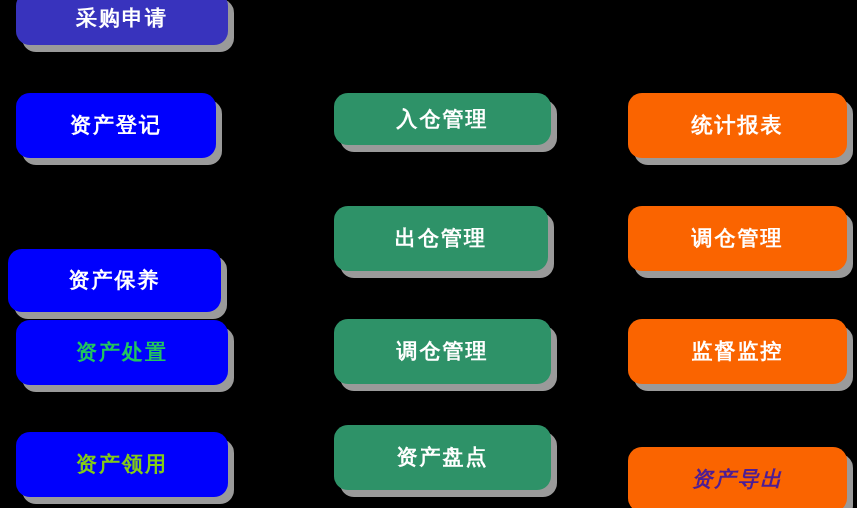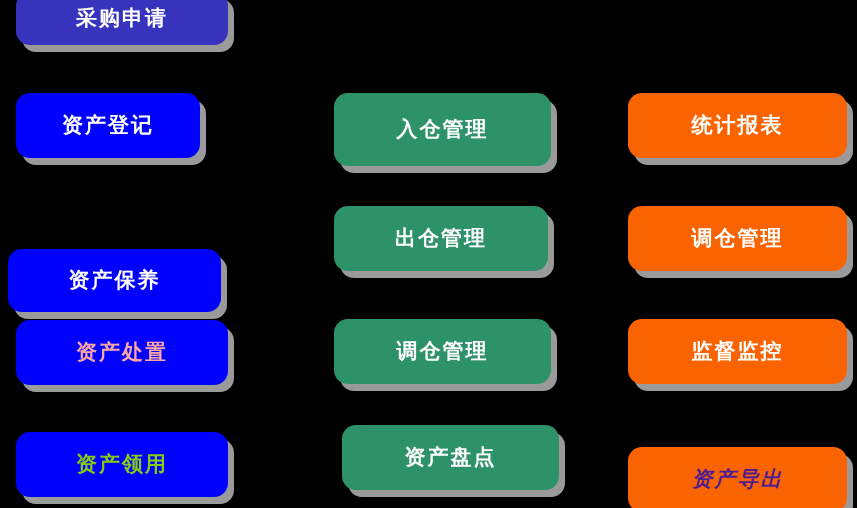--- a/index.html
+++ b/index.html
@@ -45,49 +45,49 @@
   .c-green  { background: #2e9268; }
   .c-orange { background: #fa6400; }
 </style>
 </head>
 <body>
 
 <div id="canvas" style="background: rgb(0, 0, 0);">
     <div class="node c-indigo" style="left: 16px; top: -8px; width: 212px; height: 53px; background: rgb(56, 51, 189); box-shadow: rgb(154, 154, 154) 6px 7px 0px 0px; color: rgb(255, 255, 255);">
       <span class="node-label">采购申请</span>
     </div>
-    <div class="node c-blue" style="left: 16px; top: 93px; width: 184px; height: 65px; background: rgb(0, 0, 253); box-shadow: rgb(154, 154, 154) 6px 7px 0px 0px; color: rgb(255, 255, 255);">
+    <div class="node c-blue" style="left: 16px; top: 93px; width: 200px; height: 65px; background: rgb(0, 0, 253); box-shadow: rgb(154, 154, 154) 6px 7px 0px 0px; color: rgb(255, 255, 255);">
       <span class="node-label">资产登记</span>
     </div>
-    <div class="node c-green" style="left: 334px; top: 93px; width: 217px; height: 73px; background: rgb(46, 146, 104); box-shadow: rgb(154, 154, 154) 6px 7px 0px 0px; color: rgb(255, 255, 255);">
+    <div class="node c-green" style="left: 334px; top: 93px; width: 217px; height: 52px; background: rgb(46, 146, 104); box-shadow: rgb(154, 154, 154) 6px 7px 0px 0px; color: rgb(255, 255, 255);">
       <span class="node-label">入仓管理</span>
     </div>
     <div class="node c-orange" style="left: 628px; top: 93px; width: 219px; height: 65px; background: rgb(250, 100, 0); box-shadow: rgb(154, 154, 154) 6px 7px 0px 0px; color: rgb(255, 255, 255);">
       <span class="node-label">统计报表</span>
     </div>
     <div class="node c-blue" style="left: 8px; top: 207px; width: 213px; height: 63px; background: rgb(0, 0, 253); box-shadow: rgb(154, 154, 154) 6px 7px 0px 0px; color: rgb(255, 255, 255); margin-top: 42px;">
       <span class="node-label">资产保养</span>
     </div>
     <div class="node c-green" style="left: 334px; top: 206px; width: 214px; height: 65px; background: rgb(46, 146, 104); box-shadow: rgb(154, 154, 154) 6px 7px 0px 0px; color: rgb(255, 255, 255);">
       <span class="node-label">出仓管理</span>
     </div>
     <div class="node c-orange" style="left: 628px; top: 206px; width: 219px; height: 65px; background: rgb(250, 100, 0); box-shadow: rgb(154, 154, 154) 6px 7px 0px 0px; color: rgb(255, 255, 255);">
       <span class="node-label">调仓管理</span>
     </div>
-    <div class="node c-blue" style="left: 16px; top: 320px; width: 212px; height: 65px; background: rgb(0, 0, 253); box-shadow: rgb(154, 154, 154) 6px 7px 0px 0px; color: #fca5a5;">
+    <div class="node c-blue" style="left: 16px; top: 320px; width: 212px; height: 65px; background: rgb(0, 0, 253); box-shadow: rgb(154, 154, 154) 6px 7px 0px 0px; color: #22c55e;">
       <span class="node-label">资产处置</span>
     </div>
     <div class="node c-green" style="left: 334px; top: 319px; width: 217px; height: 65px; background: rgb(46, 146, 104); box-shadow: rgb(154, 154, 154) 6px 7px 0px 0px; color: rgb(255, 255, 255);">
       <span class="node-label">调仓管理</span>
     </div>
     <div class="node c-orange" style="left: 628px; top: 319px; width: 219px; height: 65px; background: rgb(250, 100, 0); box-shadow: rgb(154, 154, 154) 6px 7px 0px 0px; color: rgb(255, 255, 255);">
       <span class="node-label">监督监控</span>
     </div>
     <div class="node c-blue" style="left: 16px; top: 432px; width: 212px; height: 65px; background: rgb(0, 0, 253); box-shadow: rgb(154, 154, 154) 6px 7px 0px 0px; color: #84cc16;">
       <span class="node-label">资产领用</span>
     </div>
-    <div class="node c-green" style="left: 342px; top: 425px; width: 217px; height: 65px; background: rgb(46, 146, 104); box-shadow: rgb(154, 154, 154) 6px 7px 0px 0px; color: rgb(255, 255, 255);">
+    <div class="node c-green" style="left: 334px; top: 425px; width: 217px; height: 65px; background: rgb(46, 146, 104); box-shadow: rgb(154, 154, 154) 6px 7px 0px 0px; color: rgb(255, 255, 255);">
       <span class="node-label">资产盘点</span>
     </div>
     <div class="node c-orange" style="left: 628px; top: 447px; width: 219px; height: 65px; background: rgb(250, 100, 0); box-shadow: rgb(154, 154, 154) 6px 7px 0px 0px; color: #4c1d95; font-style: italic;">
       <span class="node-label">资产导出</span>
     </div>
   </div>
 
 </body></html>

